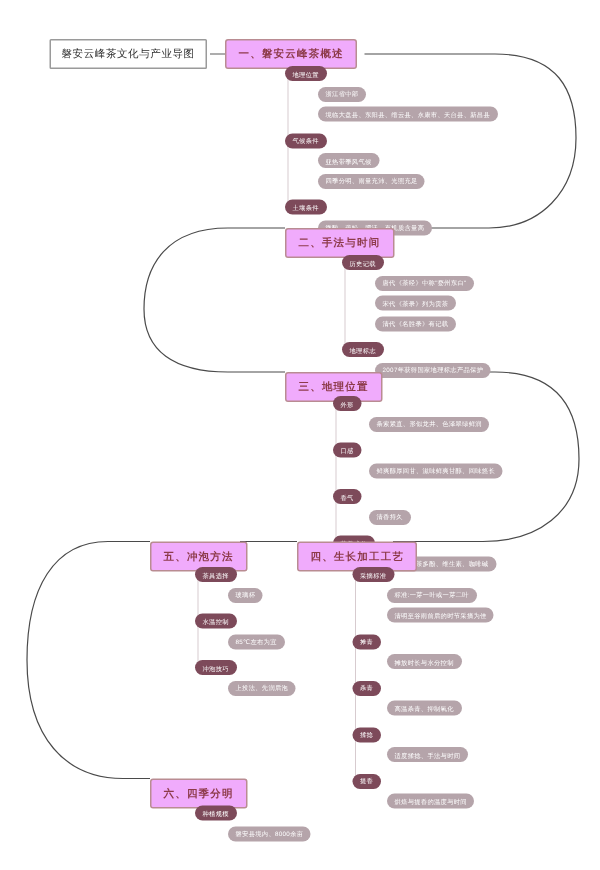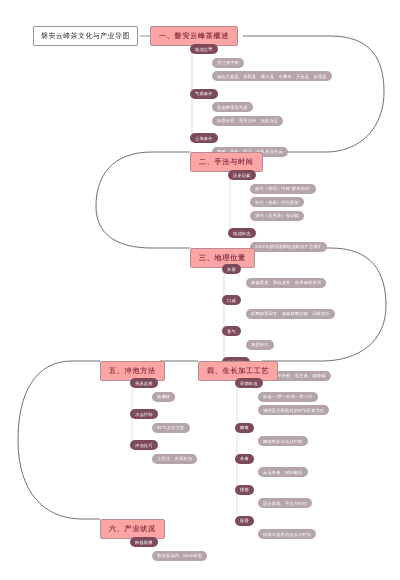--- a/index.html
+++ b/index.html
@@ -14,21 +14,21 @@
   .node{position:absolute;box-sizing:border-box;white-space:nowrap;}
 
   
   .root{
     border:1px solid #9a9a9a;background:#ffffff;
     color:#2b2b2b;font-size:7px;letter-spacing:.4px;
     padding:4px 7px;border-radius:1px;
   }
   
   .topic{
-    border:1px solid #b98c92;background:#fca5a5;
+    border:1px solid #b98c92;background:#f0abfc;
     color:#8d3b4a;font-size:7px;letter-spacing:.8px;
     padding:4px 8px;border-radius:2px;
     font-family:"Liberation Serif","DejaVu Serif",serif;
     font-weight:bold;
   }
   
   .lvl2{
     background:#7d4a5a;color:#ffffff;font-size:4.2px;
     padding:2.6px 5px;border-radius:7px;letter-spacing:.2px;
   }
@@ -113,17 +113,17 @@
       <div class="node lvl3" style="left: 258px; top: 498px;">适度揉捻、手法与时间</div>
       <div class="node lvl2" style="left: 235px; top: 515.5px;">提香</div>
       <div class="node lvl3" style="left: 258px; top: 529px;">烘焙与提香的温度与时间</div>
       <div class="node topic" style="left: 100px; top: 361px;">五、冲泡方法</div>
       <div class="node lvl2" style="left: 130px; top: 378px;">茶具选择</div>
       <div class="node lvl3" style="left: 152px; top: 391.5px;">玻璃杯</div>
       <div class="node lvl2" style="left: 130px; top: 409px;">水温控制</div>
       <div class="node lvl3" style="left: 152px; top: 422.5px;">85℃左右为宜</div>
       <div class="node lvl2" style="left: 130px; top: 440px;">冲泡技巧</div>
       <div class="node lvl3" style="left: 152px; top: 453.5px;">上投法、先润后泡</div>
-      <div class="node topic" style="left: 100px; top: 519px;">六、产业状况</div>
+      <div class="node topic" style="left: 100px; top: 519px;">六、四季分明</div>
       <div class="node lvl2" style="left: 130px; top: 537px;">种植规模</div>
       <div class="node lvl3" style="left: 152px; top: 550.5px;">磐安县境内、8000余亩</div>
     </div>
 </div>
 
 </body></html>

